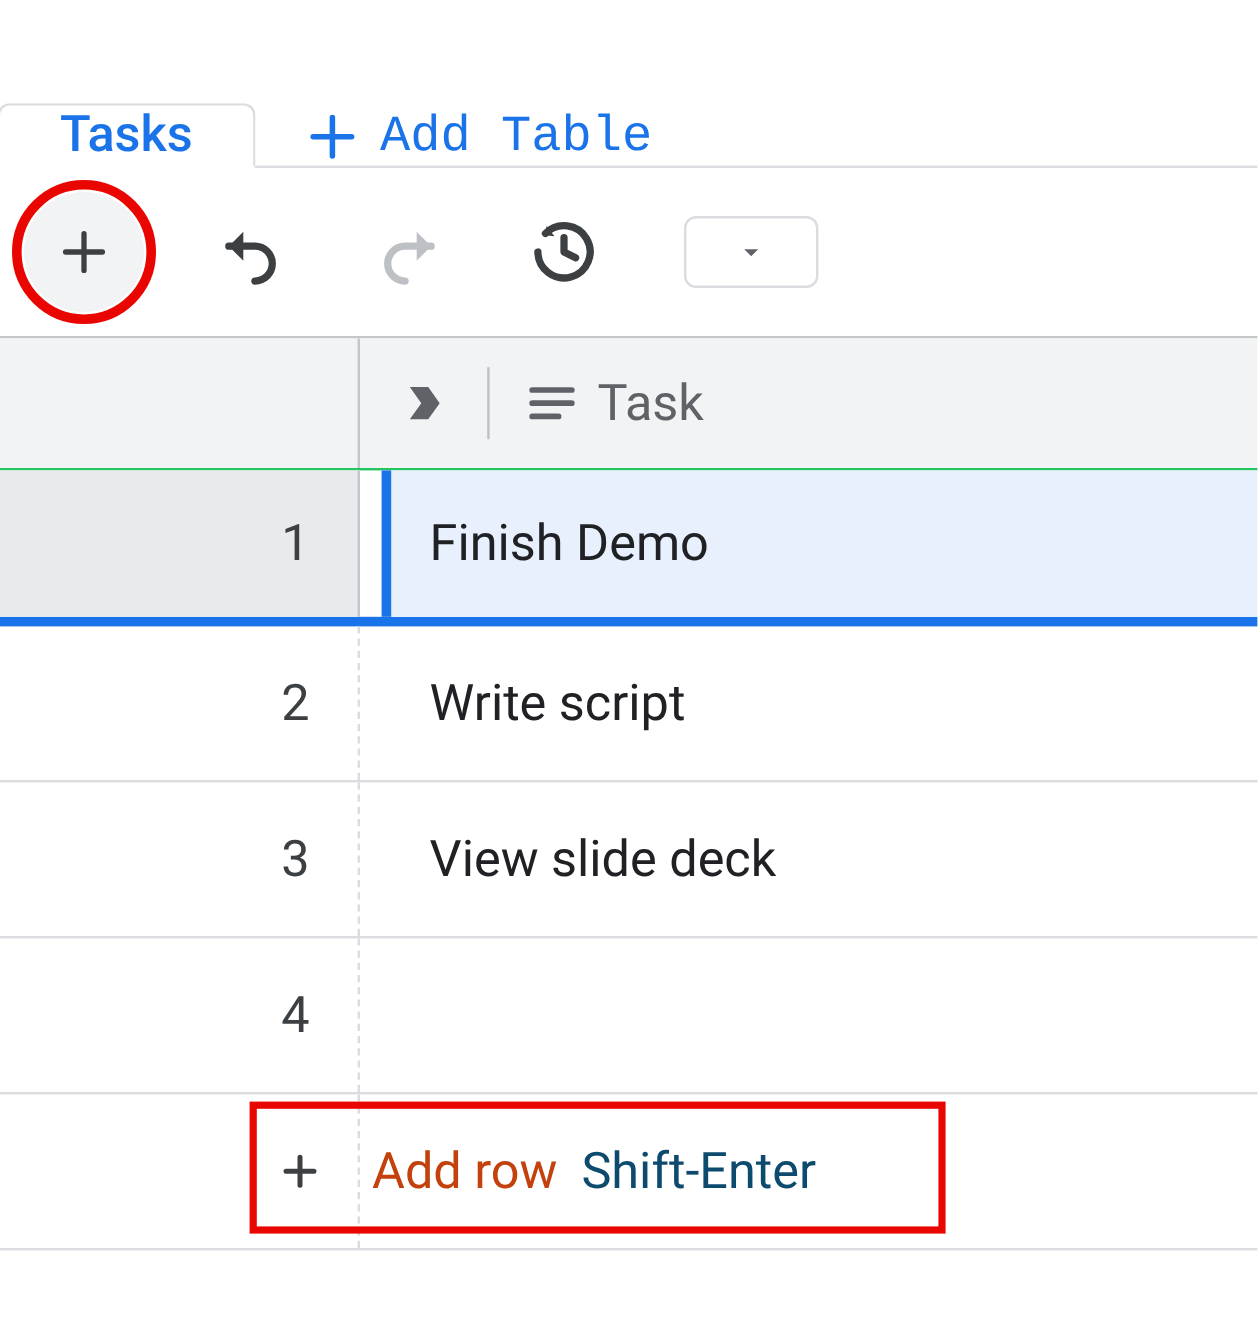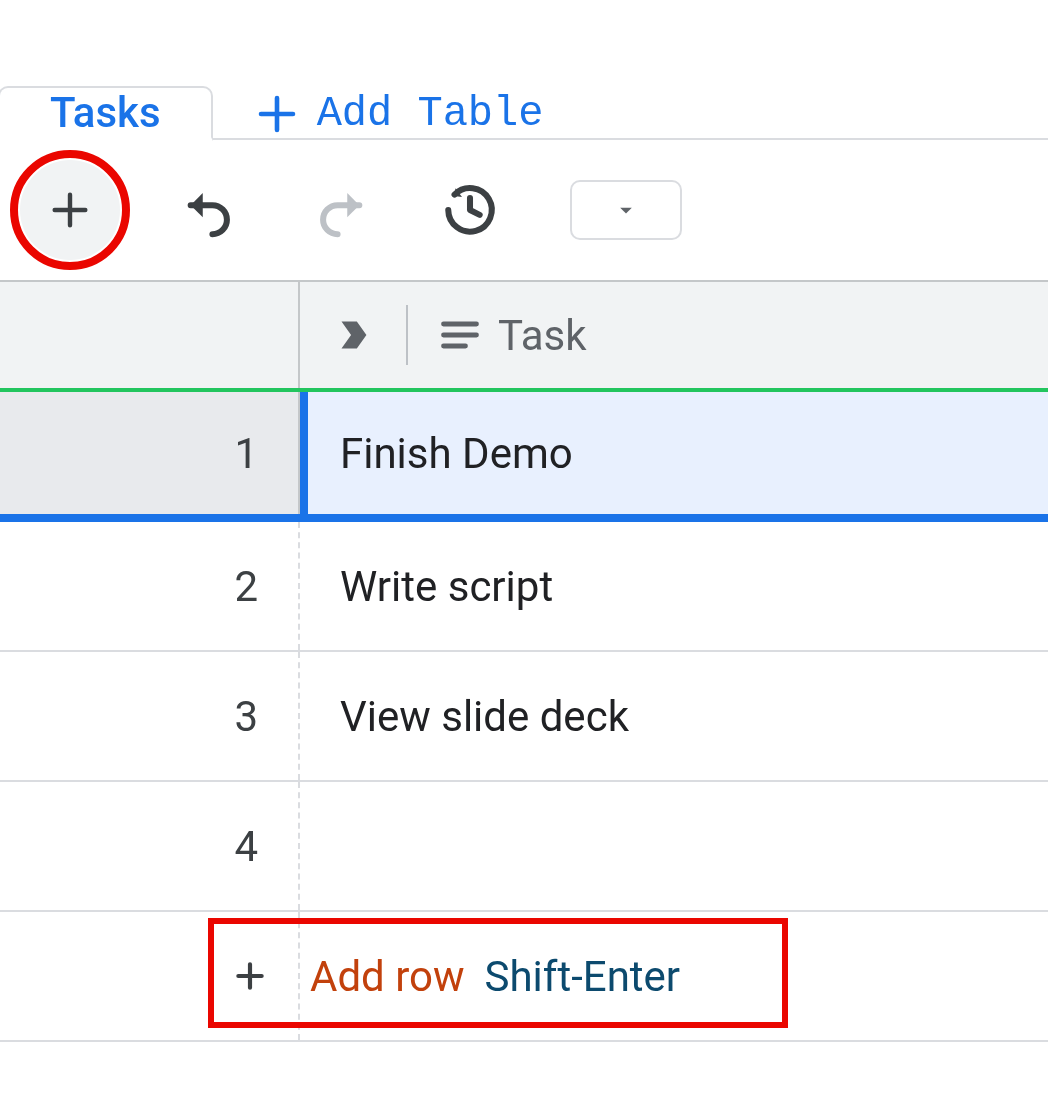--- a/index.html
+++ b/index.html
@@ -99,21 +99,21 @@
       color: #3c4043;
     }
 
     
     .table {
       border-top: 2px solid #c4c7c9;
     }
     .hdr-row {
       display: flex;
       background: #f1f3f4;
-      border-bottom: 4px solid #22c55e;
+      border-bottom: 2px solid #22c55e;
       height: 110px;
     }
     .rownum-col {
       width: 300px;
       display: flex;
       align-items: center;
       justify-content: flex-end;
       padding-right: 40px;
       color: #3c4043;
       border-right: 2px solid #c4c7c9;
@@ -135,20 +135,21 @@
       height: 130px;
       border-bottom: 2px solid #dadce0;
       position: relative;
     }
     .data-cell {
       flex: 1;
       display: flex;
       align-items: center;
       padding-left: 40px;
       color: #202124;
+      margin-left: 18px;
     }
     .row-selected .rownum-col { background: #e8eaed; }
     .row-selected .data-cell {
       background: #e8f0fe;
       border-left: 8px solid #1a73e8;
       padding-left: 32px;
     }
     .row-selected { border-bottom: 8px solid #1a73e8; }
 
     

